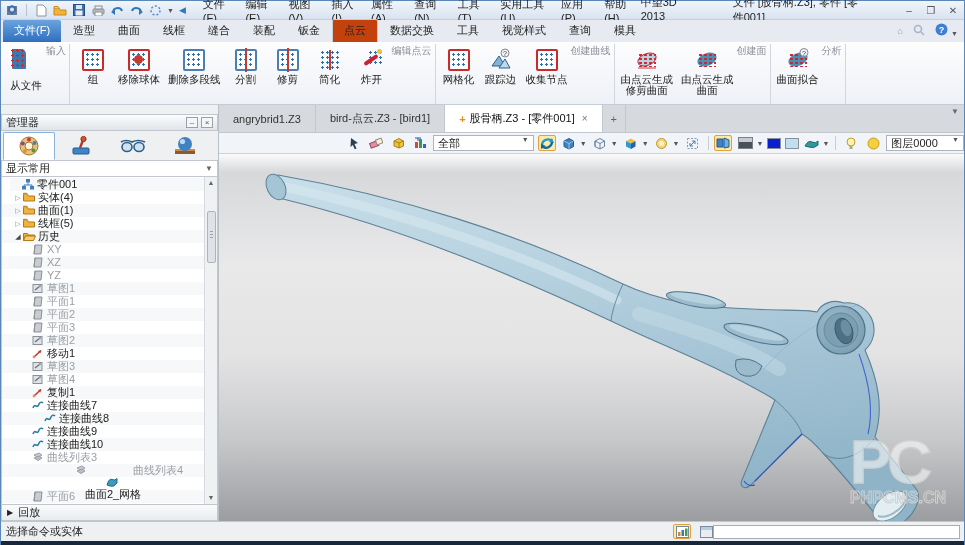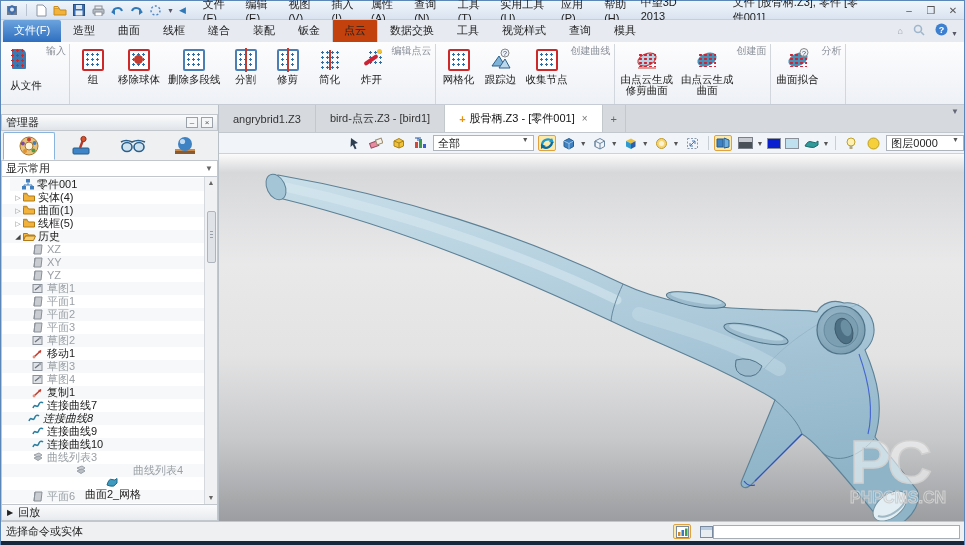--- a/index.html
+++ b/index.html
@@ -448,29 +448,29 @@
                   <path d="M2.5 5 h10 l-2 4.5 h-10 z" fill="#f8cd6e" stroke="#b07a18"></path>
                 </svg></span>
               <span>历史</span>
             </div>
             <div class="trow dim" style="padding-left: 20px;">
               <span class="exp"></span>
               <span class="ticon"><svg width="12" height="11">
                   <path d="M3 1 L10 1 L9 10 L2 10 Z" fill="#c9cdd2" stroke="#8a9098"></path>
                   <path d="M3 1 L2 10" stroke="#8a9098"></path>
                 </svg></span>
-              <span>XZ</span>
+              <span>XY</span>
             </div>
             <div class="trow dim" style="padding-left: 20px;">
               <span class="exp"></span>
               <span class="ticon"><svg width="12" height="11">
                   <path d="M3 1 L10 1 L9 10 L2 10 Z" fill="#c9cdd2" stroke="#8a9098"></path>
                   <path d="M3 1 L2 10" stroke="#8a9098"></path>
                 </svg></span>
-              <span>XY</span>
+              <span>XZ</span>
             </div>
             <div class="trow dim" style="padding-left: 20px;">
               <span class="exp"></span>
               <span class="ticon"><svg width="12" height="11">
                   <path d="M3 1 L10 1 L9 10 L2 10 Z" fill="#c9cdd2" stroke="#8a9098"></path>
                   <path d="M3 1 L2 10" stroke="#8a9098"></path>
                 </svg></span>
               <span>YZ</span>
             </div>
             <div class="trow dim" style="padding-left: 20px;">
@@ -551,21 +551,21 @@
                 </svg></span>
               <span>复制1</span>
             </div>
             <div class="trow" style="padding-left: 20px;">
               <span class="exp"></span>
               <span class="ticon"><svg width="12" height="11">
                   <path d="M1 8 C3 2 5 10 7 4 C8 1.5 10 2 11 3" fill="none" stroke="#2c7fa0" stroke-width="1.6"></path>
                 </svg></span>
               <span>连接曲线7</span>
             </div>
-            <div class="trow" style="padding-left: 16px; font-style: italic;">
+            <div class="trow" style="padding-left: 32px;">
               <span class="exp"></span>
               <span class="ticon"><svg width="12" height="11">
                   <path d="M1 8 C3 2 5 10 7 4 C8 1.5 10 2 11 3" fill="none" stroke="#2c7fa0" stroke-width="1.6"></path>
                 </svg></span>
               <span>连接曲线8</span>
             </div>
             <div class="trow" style="padding-left: 20px;">
               <span class="exp"></span>
               <span class="ticon"><svg width="12" height="11">
                   <path d="M1 8 C3 2 5 10 7 4 C8 1.5 10 2 11 3" fill="none" stroke="#2c7fa0" stroke-width="1.6"></path>

